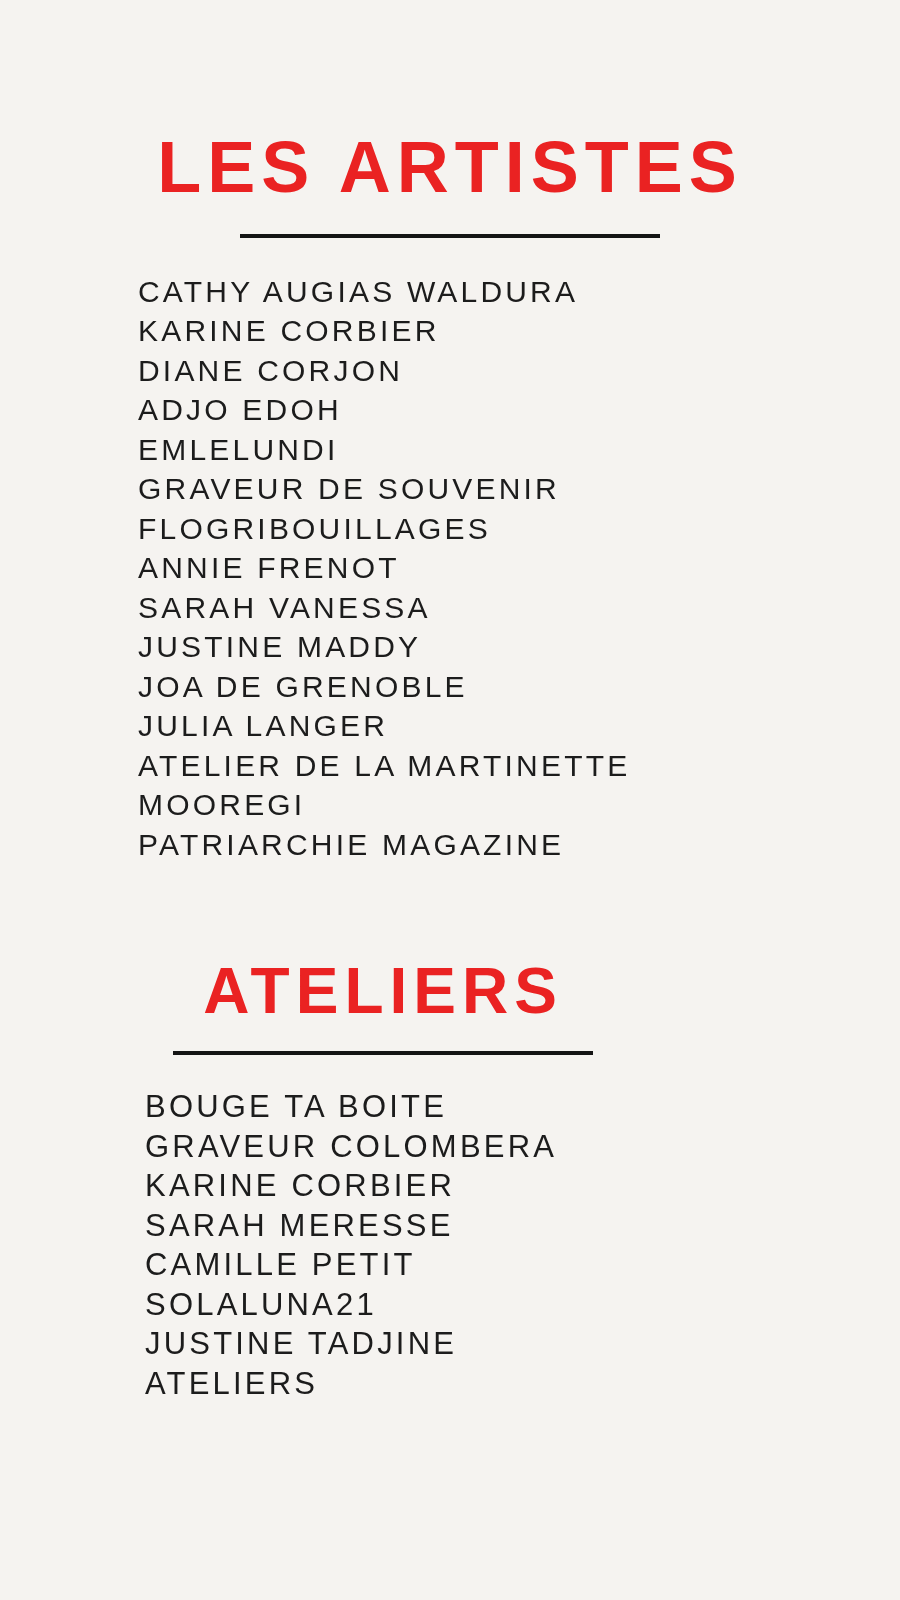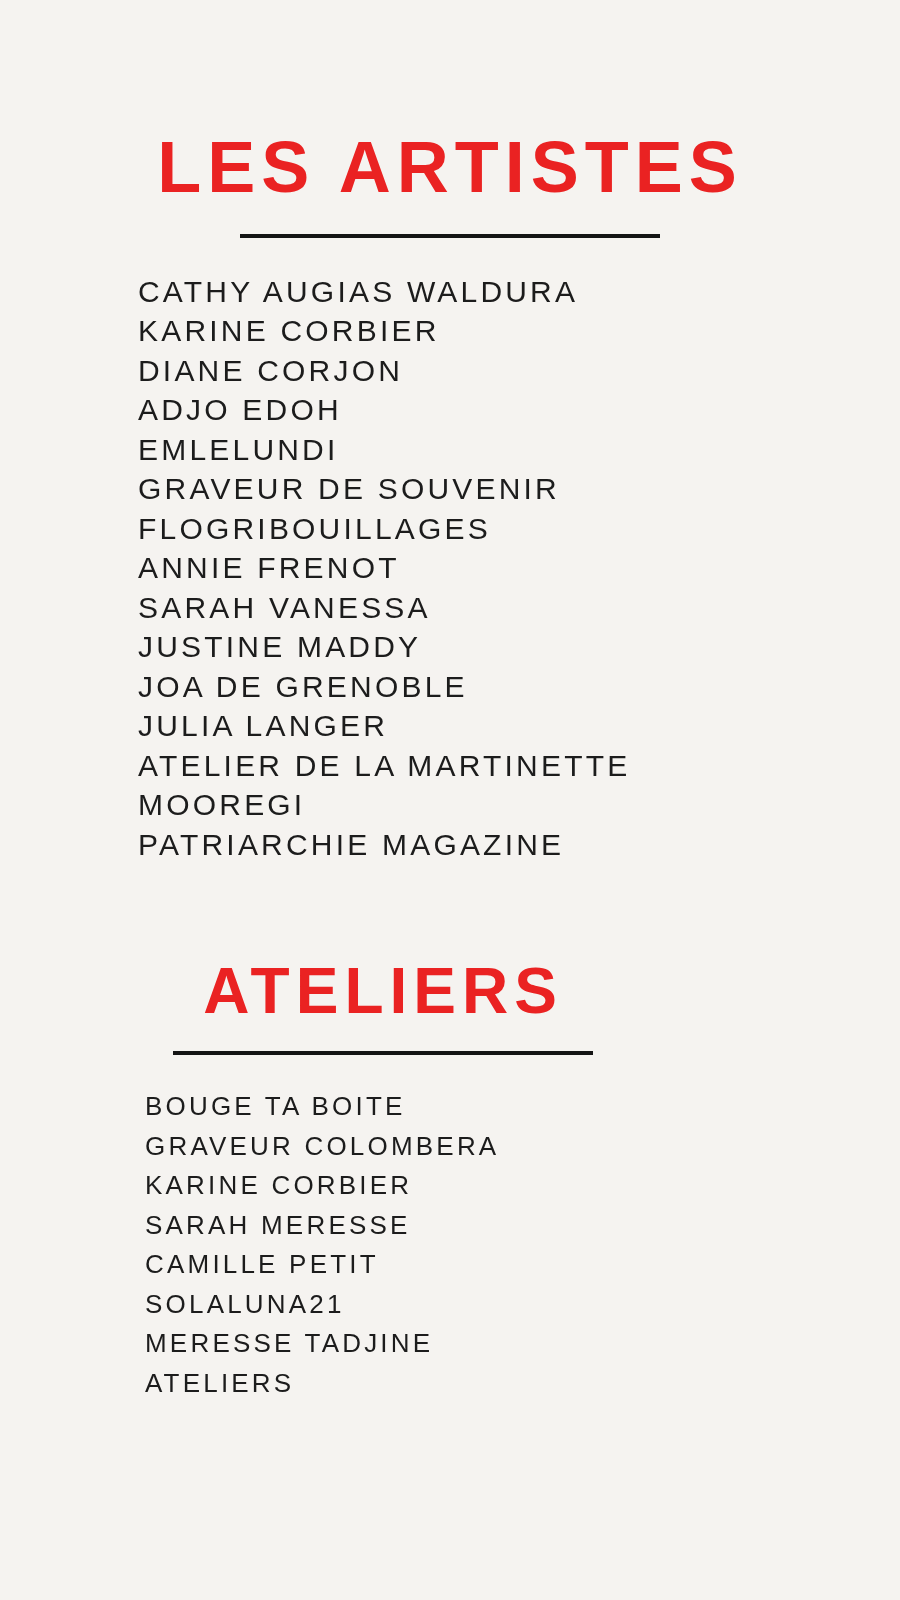--- a/index.html
+++ b/index.html
@@ -83,21 +83,21 @@
     height: 4px;
     background: #141414;
     margin: 26px auto 0 auto;
   }
   .list-ateliers {
     list-style: none;
     margin: 32px 0 0 0;
     padding: 0 0 0 138px;
   }
   .list-ateliers li {
-    font-size: 26px;
+    font-size: 31px;
     letter-spacing: 3.2px;
     line-height: 39.5px;
     color: #1c1c1c;
     white-space: nowrap;
   }
 </style>
 </head>
 <body>
 
 <div class="poster">
@@ -127,18 +127,18 @@
   <section class="section-ateliers">
     <h1 class="title-ateliers">ATELIERS</h1>
     <div class="rule-ateliers"></div>
     <ul class="list-ateliers">
       <li>BOUGE TA BOITE</li>
       <li>GRAVEUR COLOMBERA</li>
       <li>KARINE CORBIER</li>
       <li>SARAH MERESSE</li>
       <li>CAMILLE PETIT</li>
       <li>SOLALUNA21</li>
-      <li>MERESSE TADJINE</li>
+      <li>JUSTINE TADJINE</li>
       <li>ATELIERS</li>
     </ul>
   </section>
 
 </div>
 
 </body></html>

